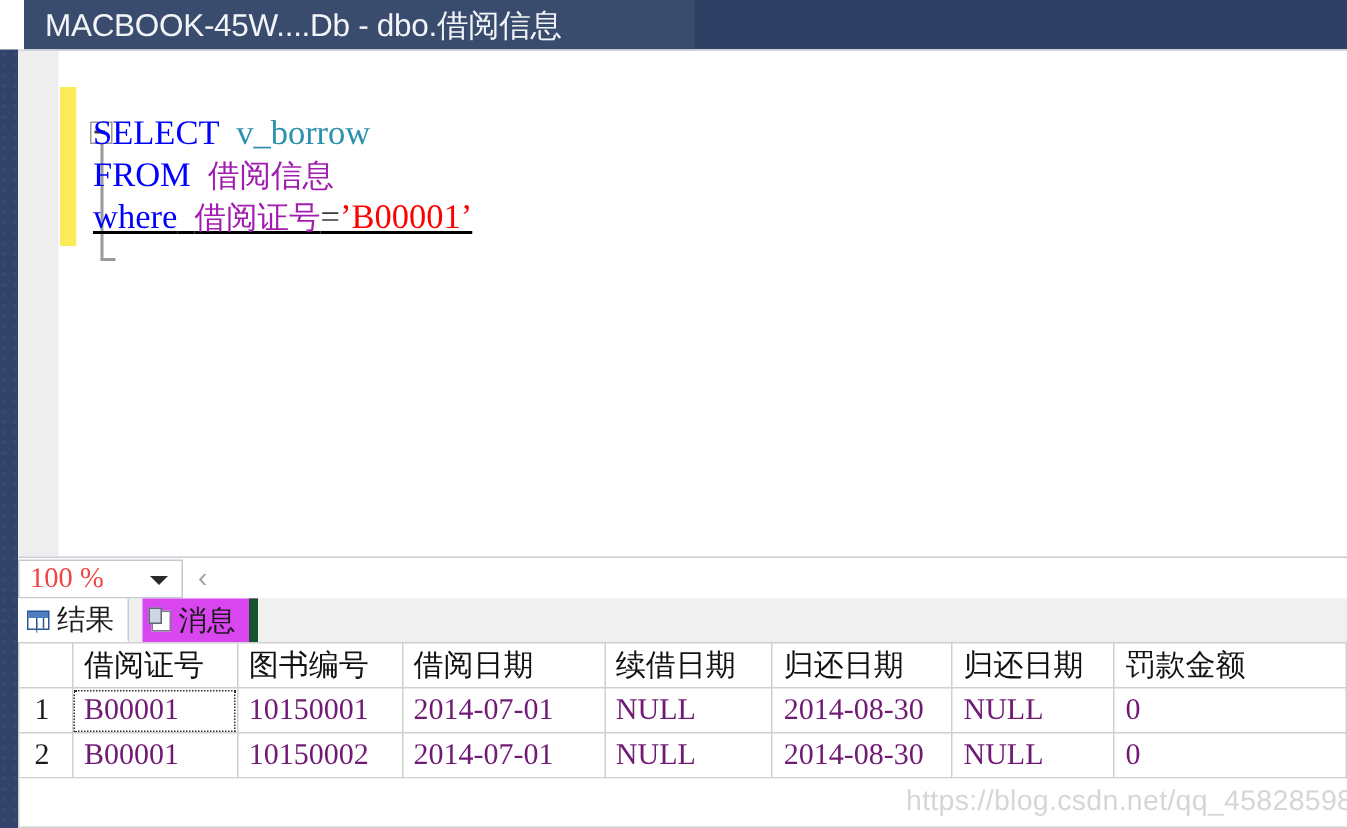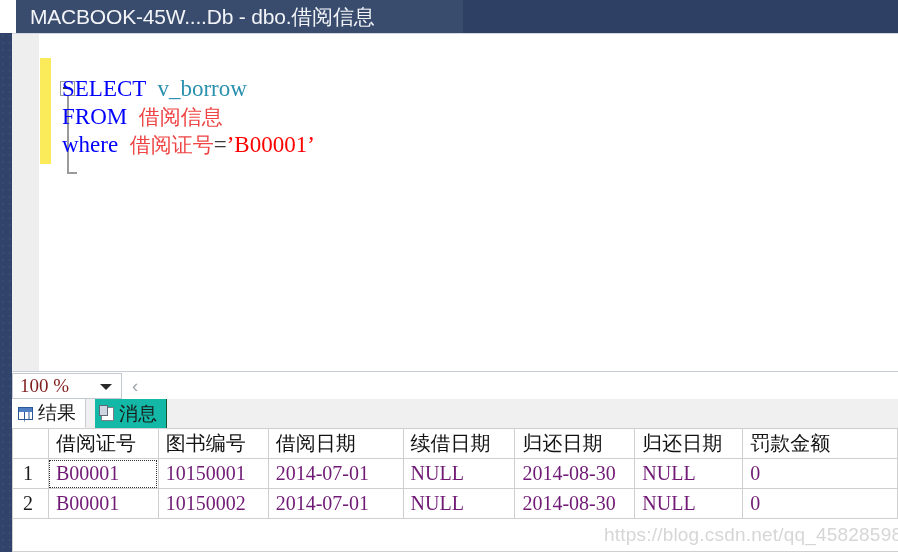--- a/index.html
+++ b/index.html
@@ -116,24 +116,24 @@
     position: absolute;
     left: 11px;
     height: 28px;
     line-height: 28px;
     font-size: 23px;
     white-space: pre;
     font-family: "Liberation Serif", serif;
   }
   .line1 { top: 41px; }
   .line2 { top: 69px; }
-  .line3 { top: 97px; }
+  .line3 { top: 97px; text-decoration: underline; }
   .kw   { color: #0000ff; }
   .ident{ color: #2b91af; }
-  .cjk  { color: #ef4444; font-family: "DejaVu Sans", sans-serif; font-size: 21px; }
+  .cjk  { color: #a21caf; font-family: "DejaVu Sans", sans-serif; font-size: 21px; }
   .op   { color: #3a3a3a; }
   .str  { color: #ff0000; }
 
   
   #collapse-box {
     position: absolute;
     left: 9px; top: 47px;
     width: 15px; height: 15px;
     border: 1.6px solid #9a9a9a;
     background: #ffffff;
@@ -173,21 +173,21 @@
     width: 110px; height: 26px;
     background: #ffffff;
     border: 1px solid #c4c8d0;
     box-sizing: border-box;
     display: flex;
     align-items: center;
     padding-left: 7px;
   }
   #zoom-value {
     font-size: 19px;
-    color: #7f1d1d;
+    color: #ef4444;
     font-family: "Liberation Serif", serif;
   }
   #zoom-arrow {
     position: absolute;
     right: 9px; top: 10px;
     width: 0; height: 0;
     border-left: 6px solid transparent;
     border-right: 6px solid transparent;
     border-top: 6px solid #2a2a2a;
   }
@@ -219,22 +219,22 @@
   }
   .rtab.sel {
     left: 0;
     background: #ffffff;
     border-right: 1px solid #c8ccd4;
     border-bottom: 1px solid #ffffff;
     align-items: center;
   }
   .rtab.unsel {
     left: 83px;
-    background: #14b8a6;
-    border-right: 1px solid #14532d;
+    background: #d946ef;
+    border-right: 6px solid #14532d;
   }
   .rtab-label {
     font-size: 19px;
     color: #1a1a1a;
     font-family: "DejaVu Sans", sans-serif;
     margin-left: 5px;
   }
   .grid-ic {
     width: 15px; height: 13px;
     border: 1.4px solid #2b5797;

